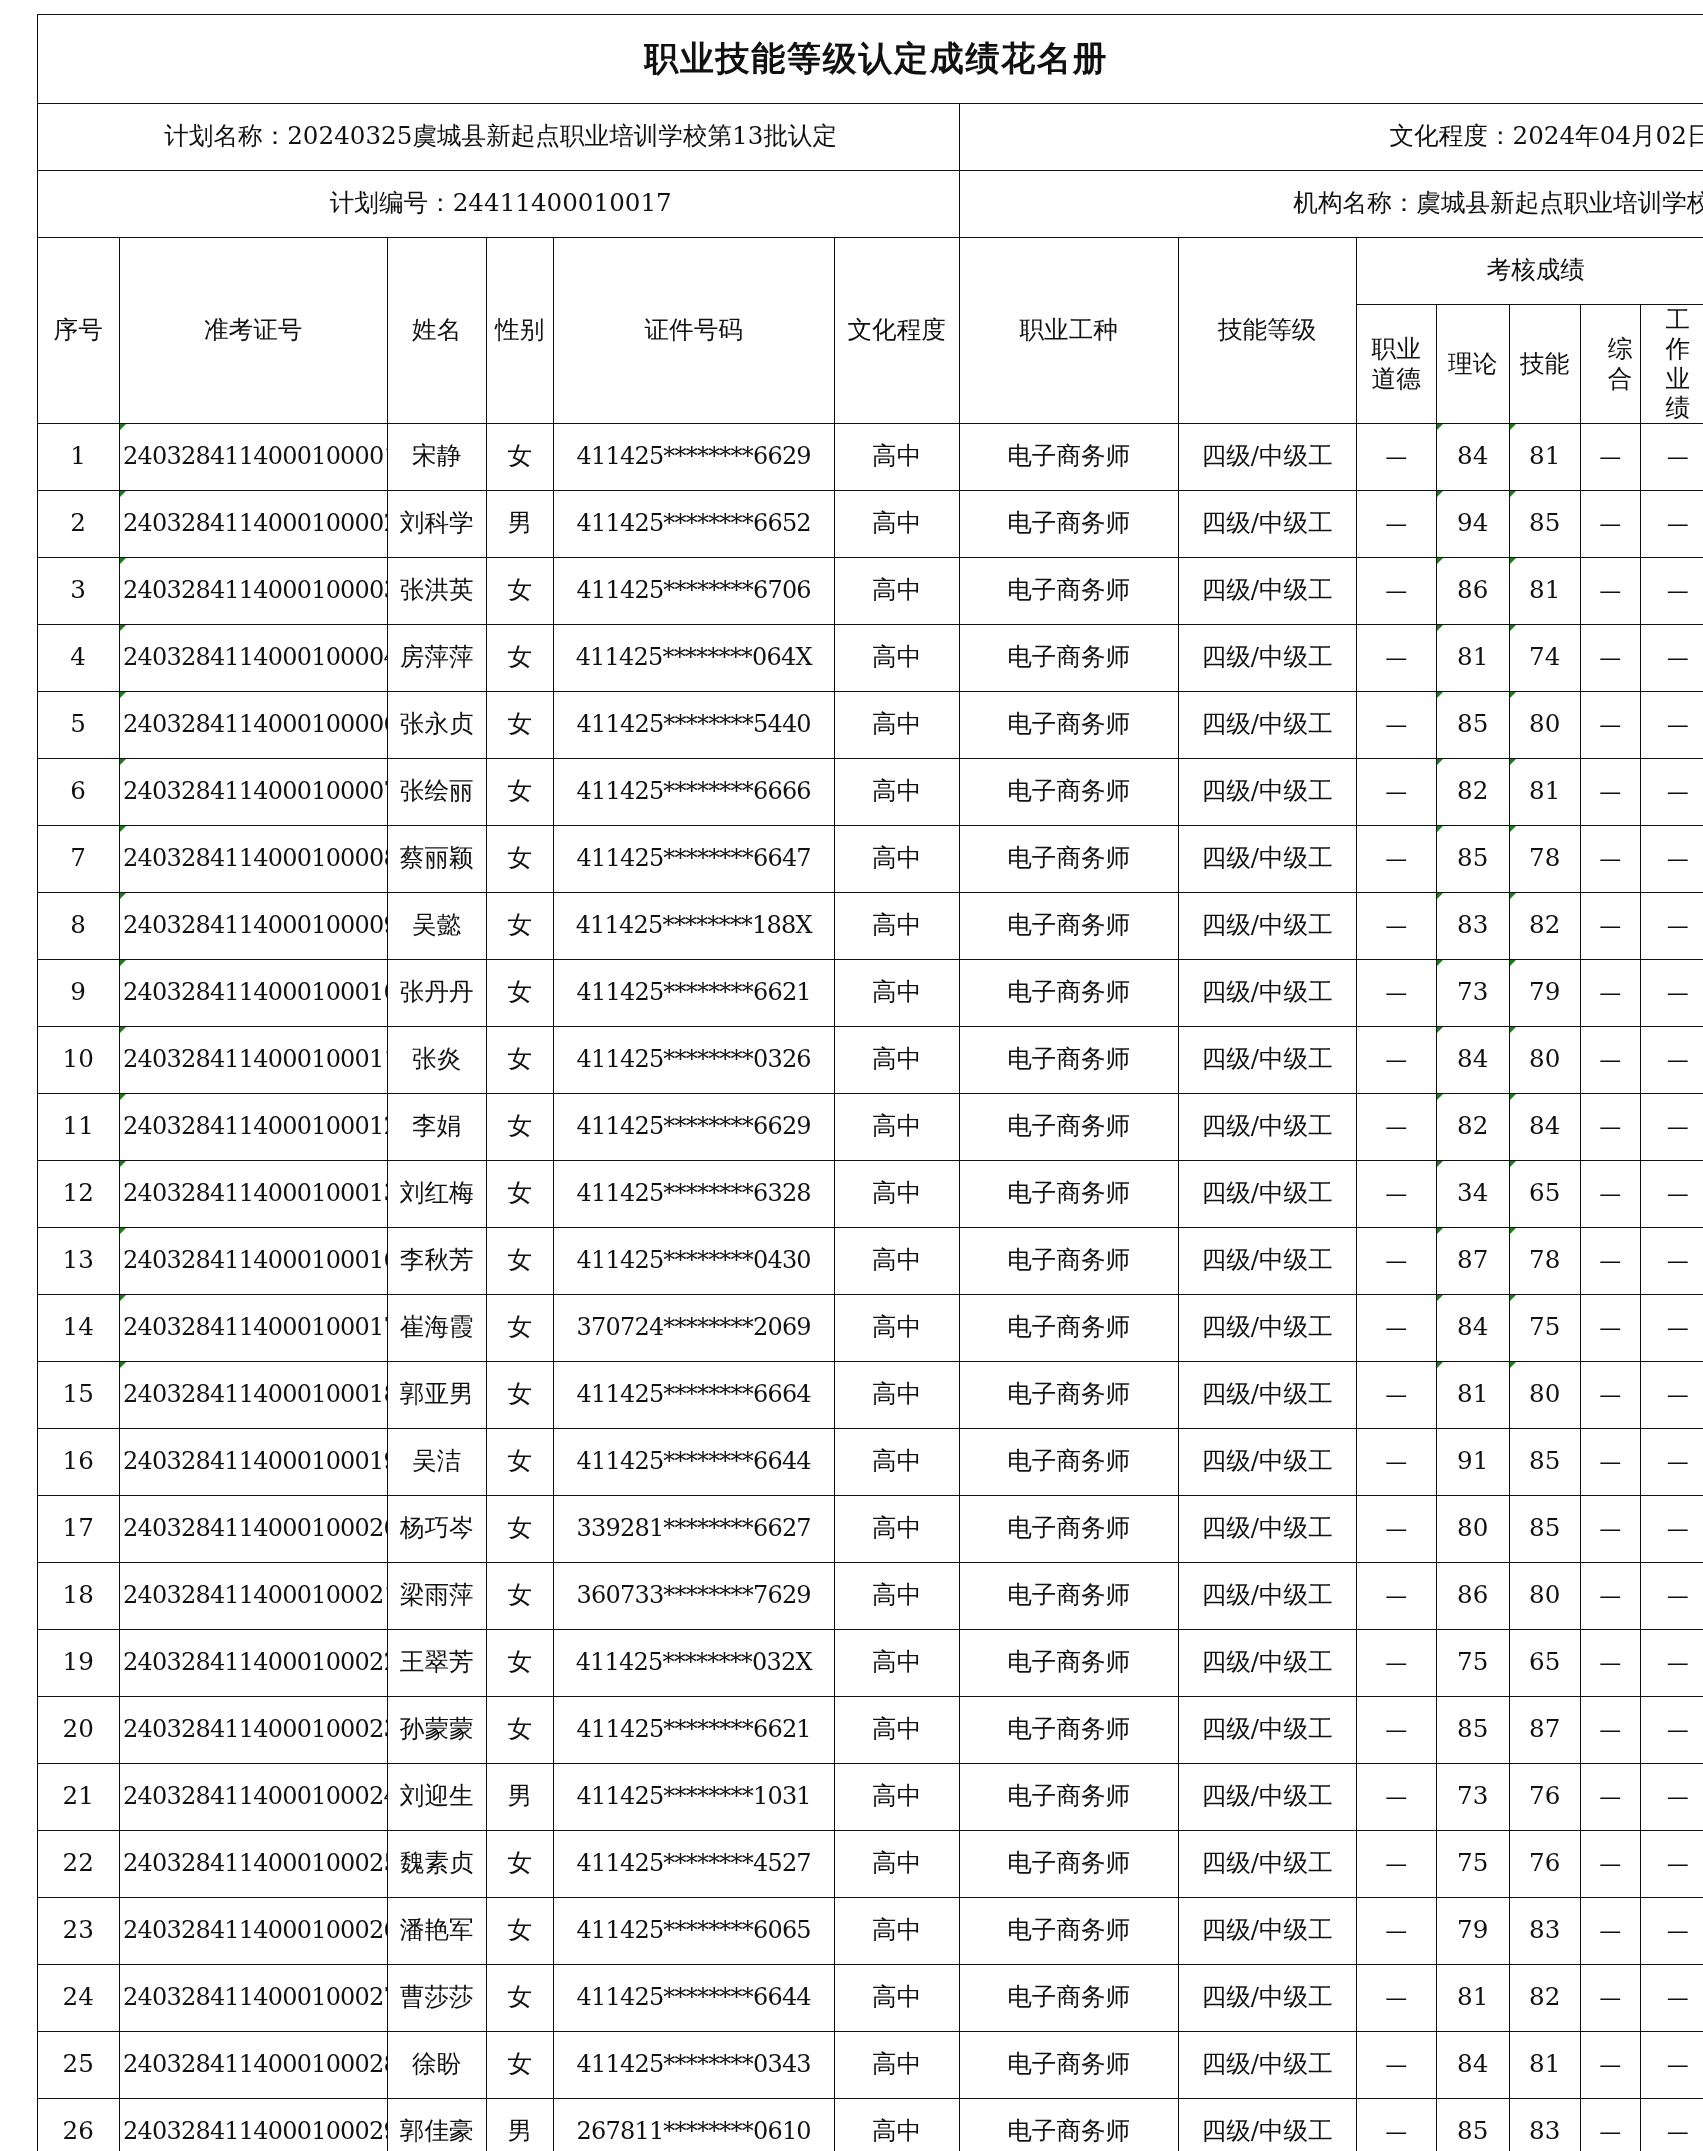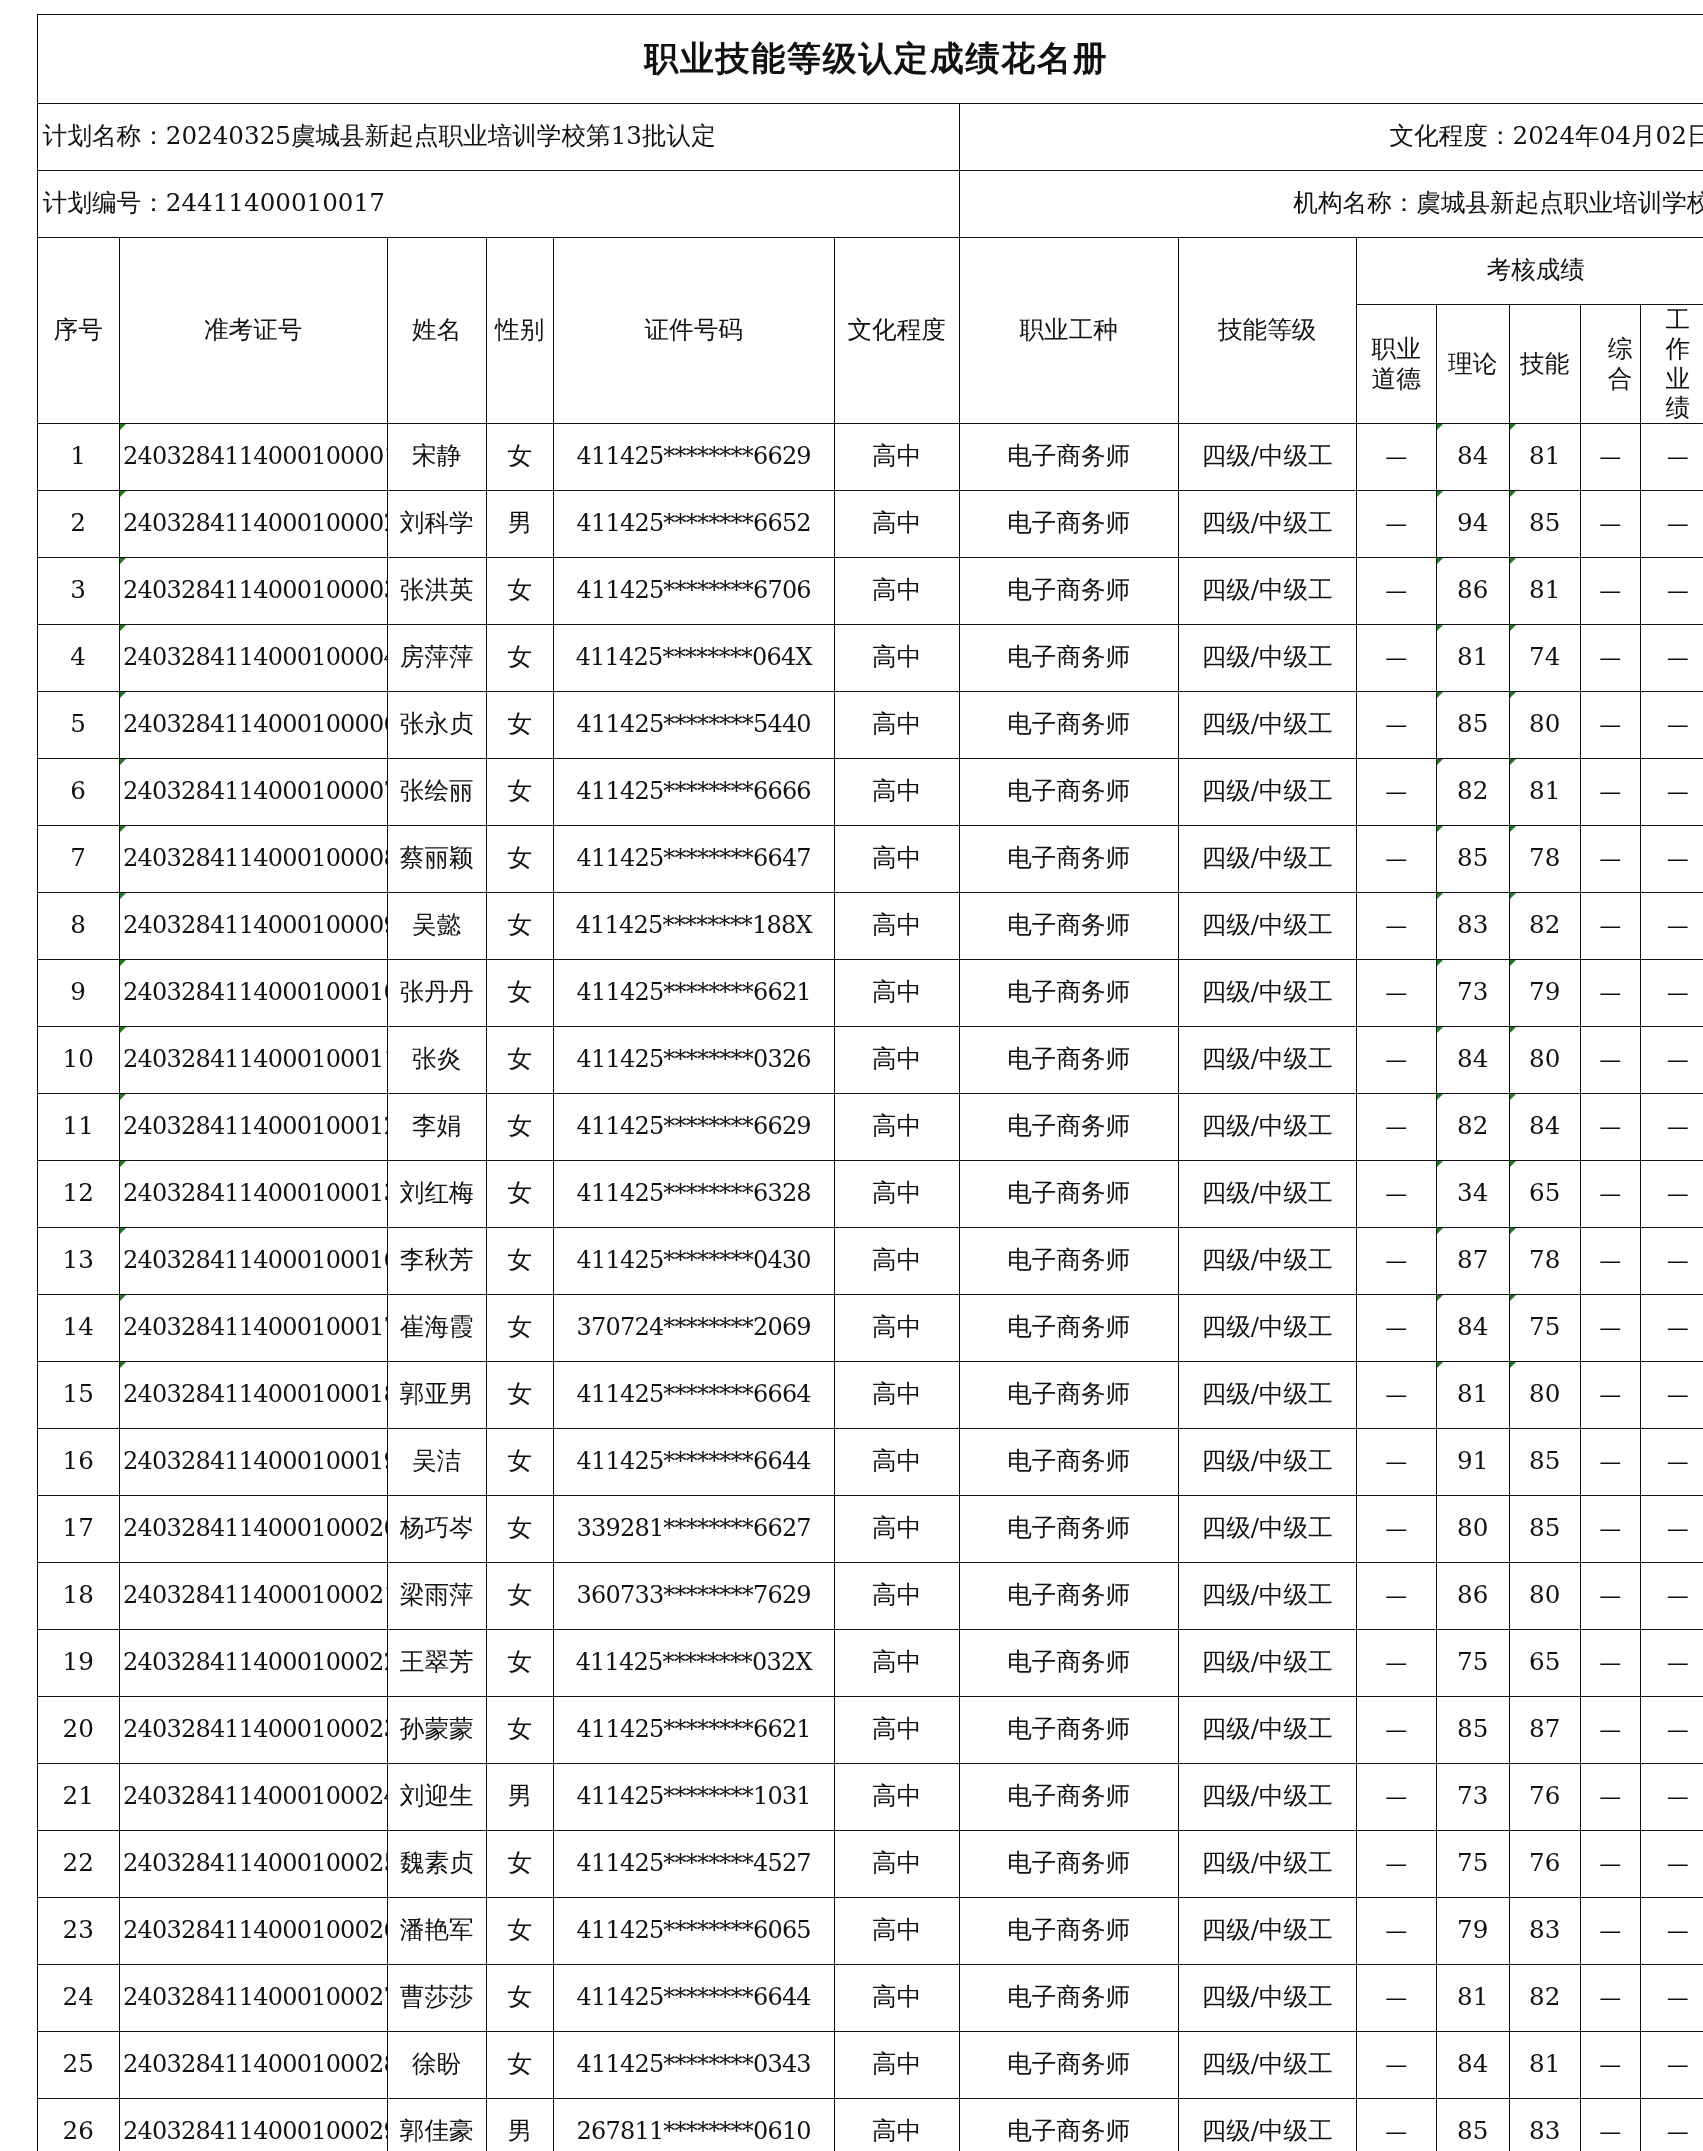--- a/index.html
+++ b/index.html
@@ -6,21 +6,21 @@
   body { width: 1704px; height: 2151px; position: relative; overflow: hidden;
          font-family: "DejaVu Serif", "Liberation Serif", serif; color: #111; }
   .sheet { position: absolute; left: 12.7px; top: 13.6px; width: 1678px; }
   table { border-collapse: collapse; table-layout: fixed; width: 1678px; margin-left: 24px; }
   td, th { border: 1.7px solid #111; padding: 0; text-align: center; vertical-align: middle;
            font-weight: normal; font-size: 24.6px; line-height: 1.15; position: relative;
            white-space: nowrap; overflow: hidden; }
   .title-row td { height: 88px; font-family: "DejaVu Sans", "Liberation Sans", sans-serif;
                   font-size: 34px; font-weight: bold; letter-spacing: 1.7px; }
   .info-row td { height: 66px; font-size: 24.6px; }
-  .info-left { text-align: left; padding-left: 5.1px !important; }
+  .info-left { text-align: center; padding-left: 5.1px !important; }
   .info-right { text-align: right !important; padding-right: 3.4px !important; }
   .hdr-top th { height: 66px; }
   .hdr-sub th { height: 66px; font-size: 24.6px; line-height: 1.2; white-space: normal; }
   .data-row td { height: 66px; }
   .tri::before { content: ""; position: absolute; left: 0; top: 0; width: 0; height: 0;
                  border-top: 6.8px solid #1e7b1e; border-right: 6.8px solid transparent; }
   .dash { font-family: "DejaVu Sans", sans-serif; font-size: 22px; }
   .narrow { font-size: 24px; letter-spacing: -0.8px; }
 </style>
 </head>

